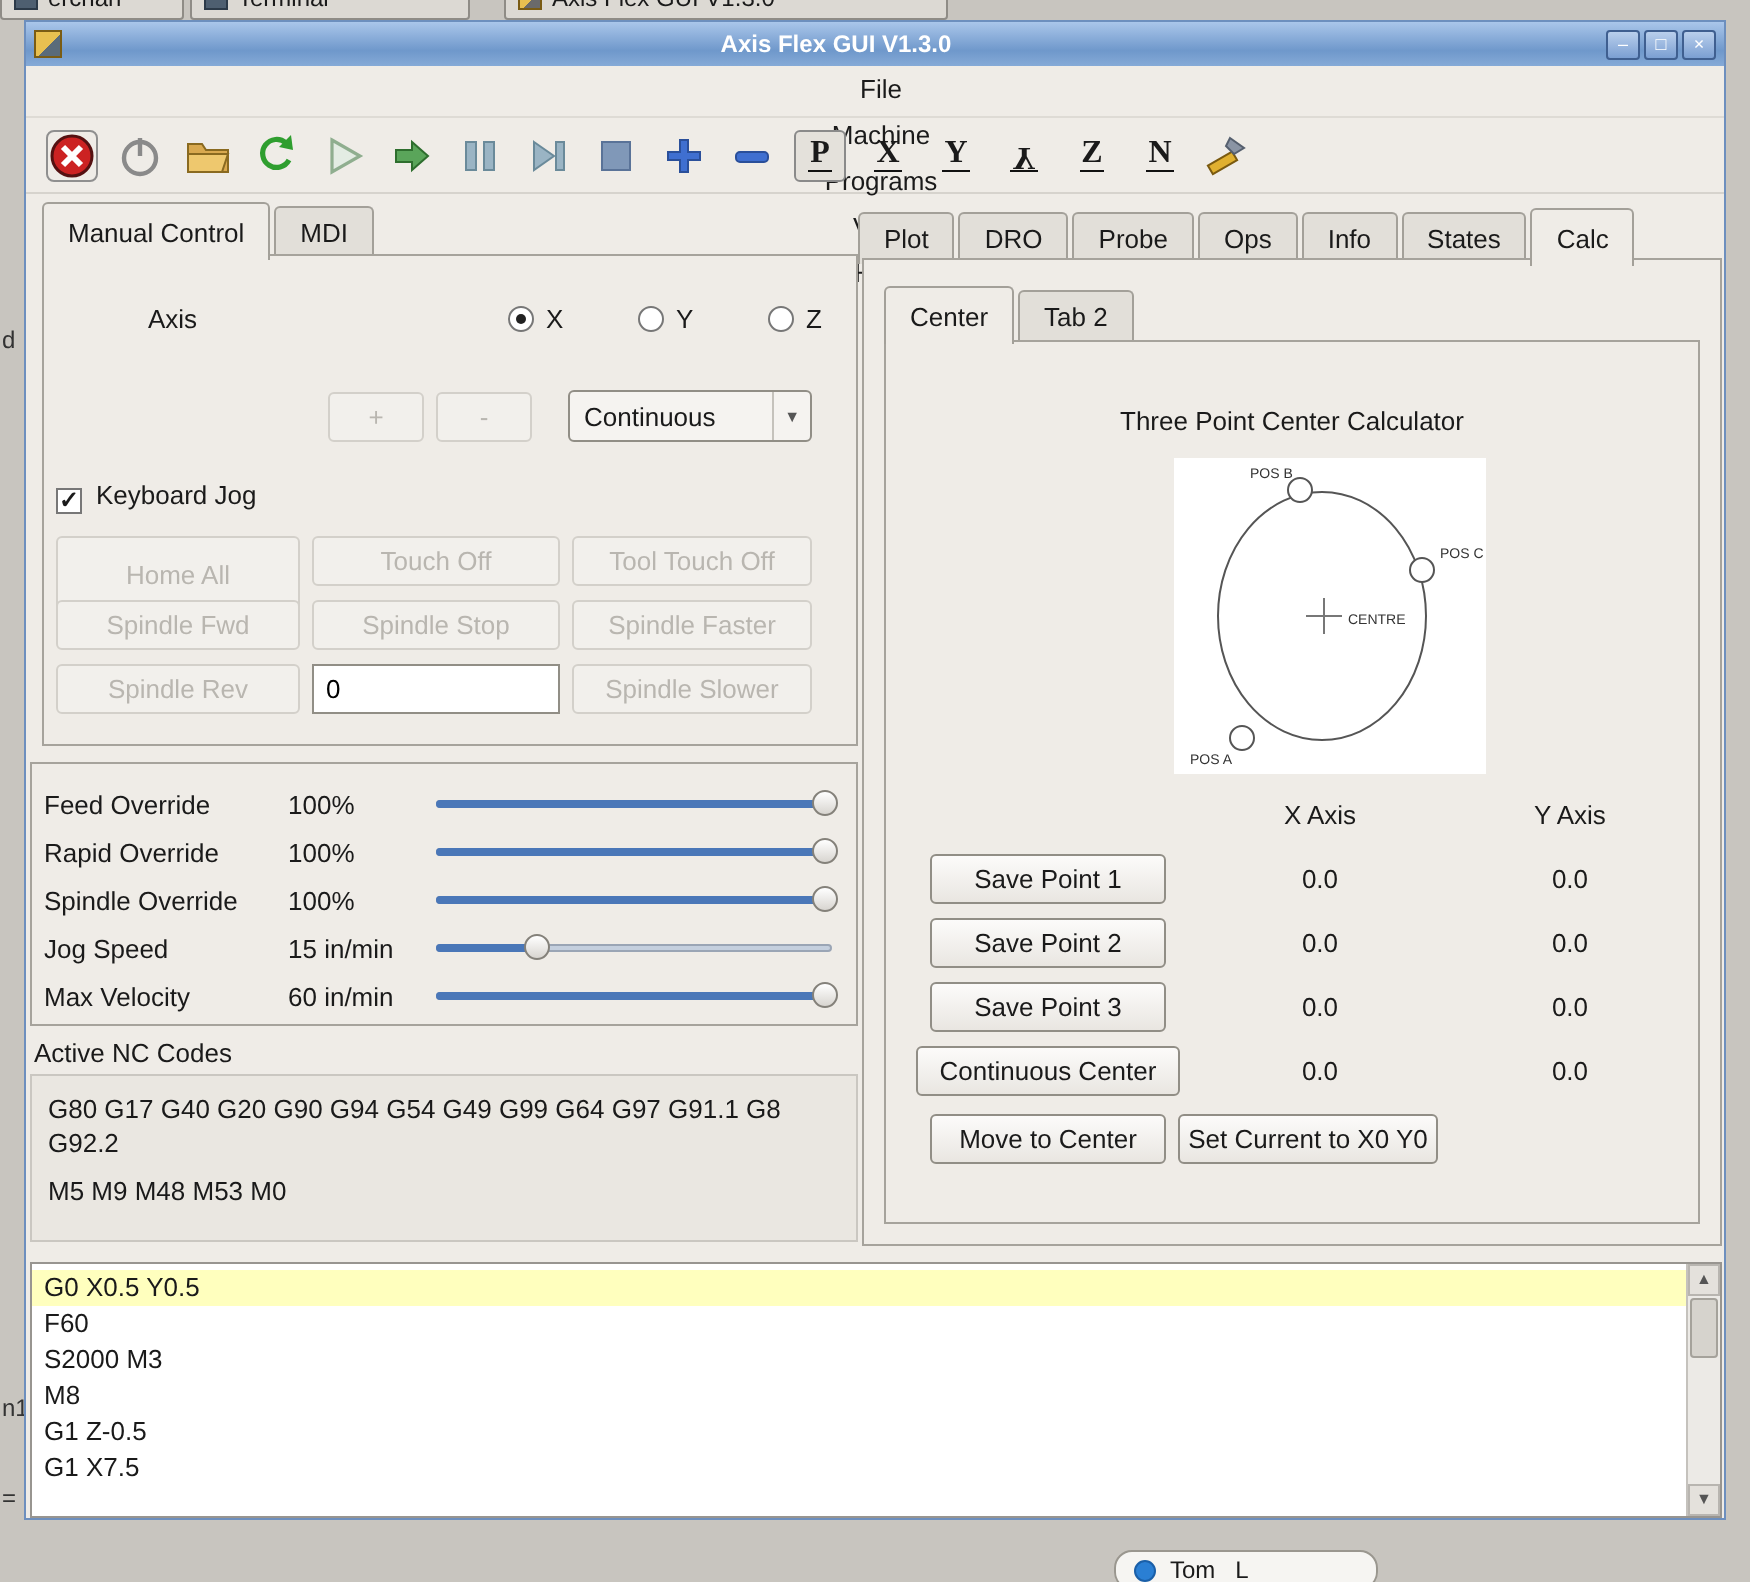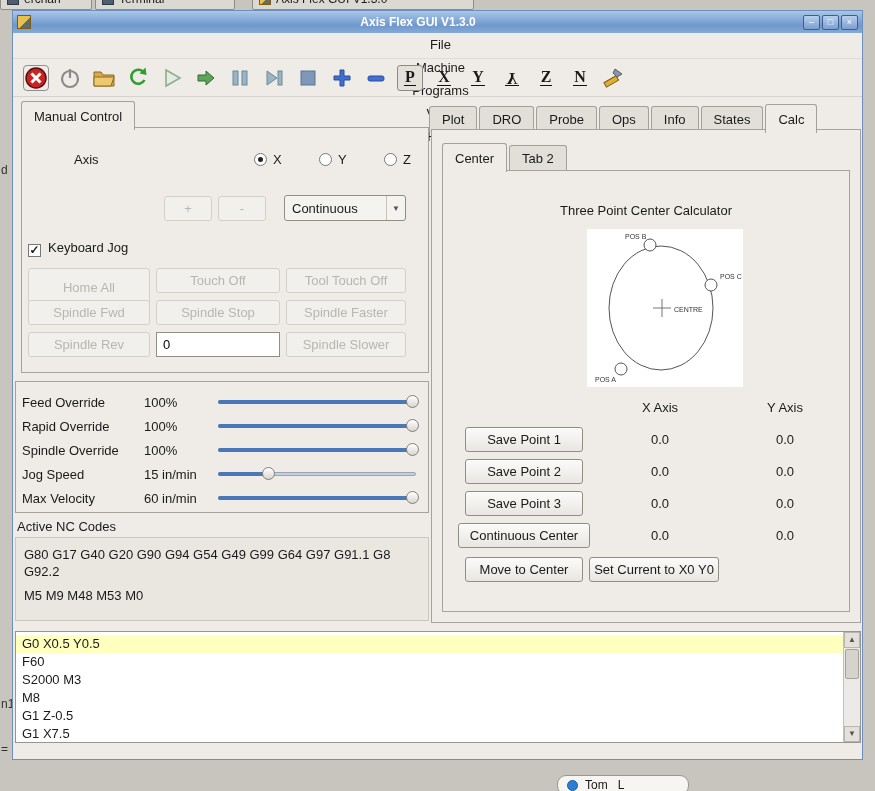--- a/index.html
+++ b/index.html
@@ -68,21 +68,21 @@
   .spin-arrows div { flex:1; font-size:7px; color:#555; text-align:center; line-height:11px; background:#e9e6e1; }
   .spin-arrows div + div { border-top:1px solid #b5b2ac; }
 
   .slider { position:absolute; height:19px; }
   .slider .track { position:absolute; left:0; right:0; top:8px; height:4px; background:#c4cfde; border:1px solid #9aa5b5; border-radius:2px; }
   .slider .fill { position:absolute; left:0; top:8px; height:4px; background:#4a77b8; border-radius:2px; }
   .slider .handle { position:absolute; top:3px; width:13px; height:13px; border-radius:50%;
     background:linear-gradient(#ffffff,#d8d5d0); border:1px solid #84817a; }
 
   
-  .gcode { position:absolute; left:2px; top:620px; width:846px; height:112px; background:#fff;
+  .gcode { position:absolute; left:2px; top:620px; width:846px; height:128px; background:#fff;
     border:1px solid #989590; overflow:hidden; }
   .gcode-lines { padding-top:3px; }
   .gline { height:18px; line-height:18px; padding-left:6px; margin-right:17px; white-space:pre; }
   .gline.hl { background:#ffffbe; }
   .vscroll { position:absolute; right:0; top:0; bottom:0; width:17px; background:#eceae6; border-left:1px solid #c5c2bd; }
   .varrow { height:16px; background:#e4e1dc; border:1px solid #b8b5b0; font-size:8px; color:#555; text-align:center; line-height:14px; }
   .varrow.down { position:absolute; bottom:0; left:0; right:0; }
   .vthumb { position:absolute; left:1px; right:1px; top:17px; height:30px; background:#d6d3cd; border:1px solid #a5a29b; border-radius:2px; }
 
   .diagram { position:absolute; background:#fff; }
@@ -213,21 +213,21 @@
       <span class="ul">N</span>
     </div>
     <div class="tool">
       <svg width="24" height="24" viewBox="0 0 24 24">
           <rect x="2" y="13" width="14" height="5" transform="rotate(-30 9 15)" fill="#e0b030" stroke="#7a5a10"></rect>
           <path d="M13 3 l7 5 -5 3 -4 -4 z" fill="#8a94a4" stroke="#555f6e"></path>
         </svg>
     </div>
   </div>
 
-  <div class="tab-row" style="left:8px; top:90px;flex-direction:column;">
+  <div class="tab-row" style="left:8px; top:90px;">
     <div class="tab active">Manual Control</div>
     <div class="tab">MDI</div>
   </div>
 
   <div class="frame" style="left:8px; top:116px; width:408px; height:246px;">
     <span class="lbl" style="left:52px; top:24px;">Axis</span>
     <span class="lbl" style="left:232px; top:24px;">
       <span class="radio sel"></span><span>X</span>
     </span>
     <span class="lbl" style="left:297px; top:24px;">

